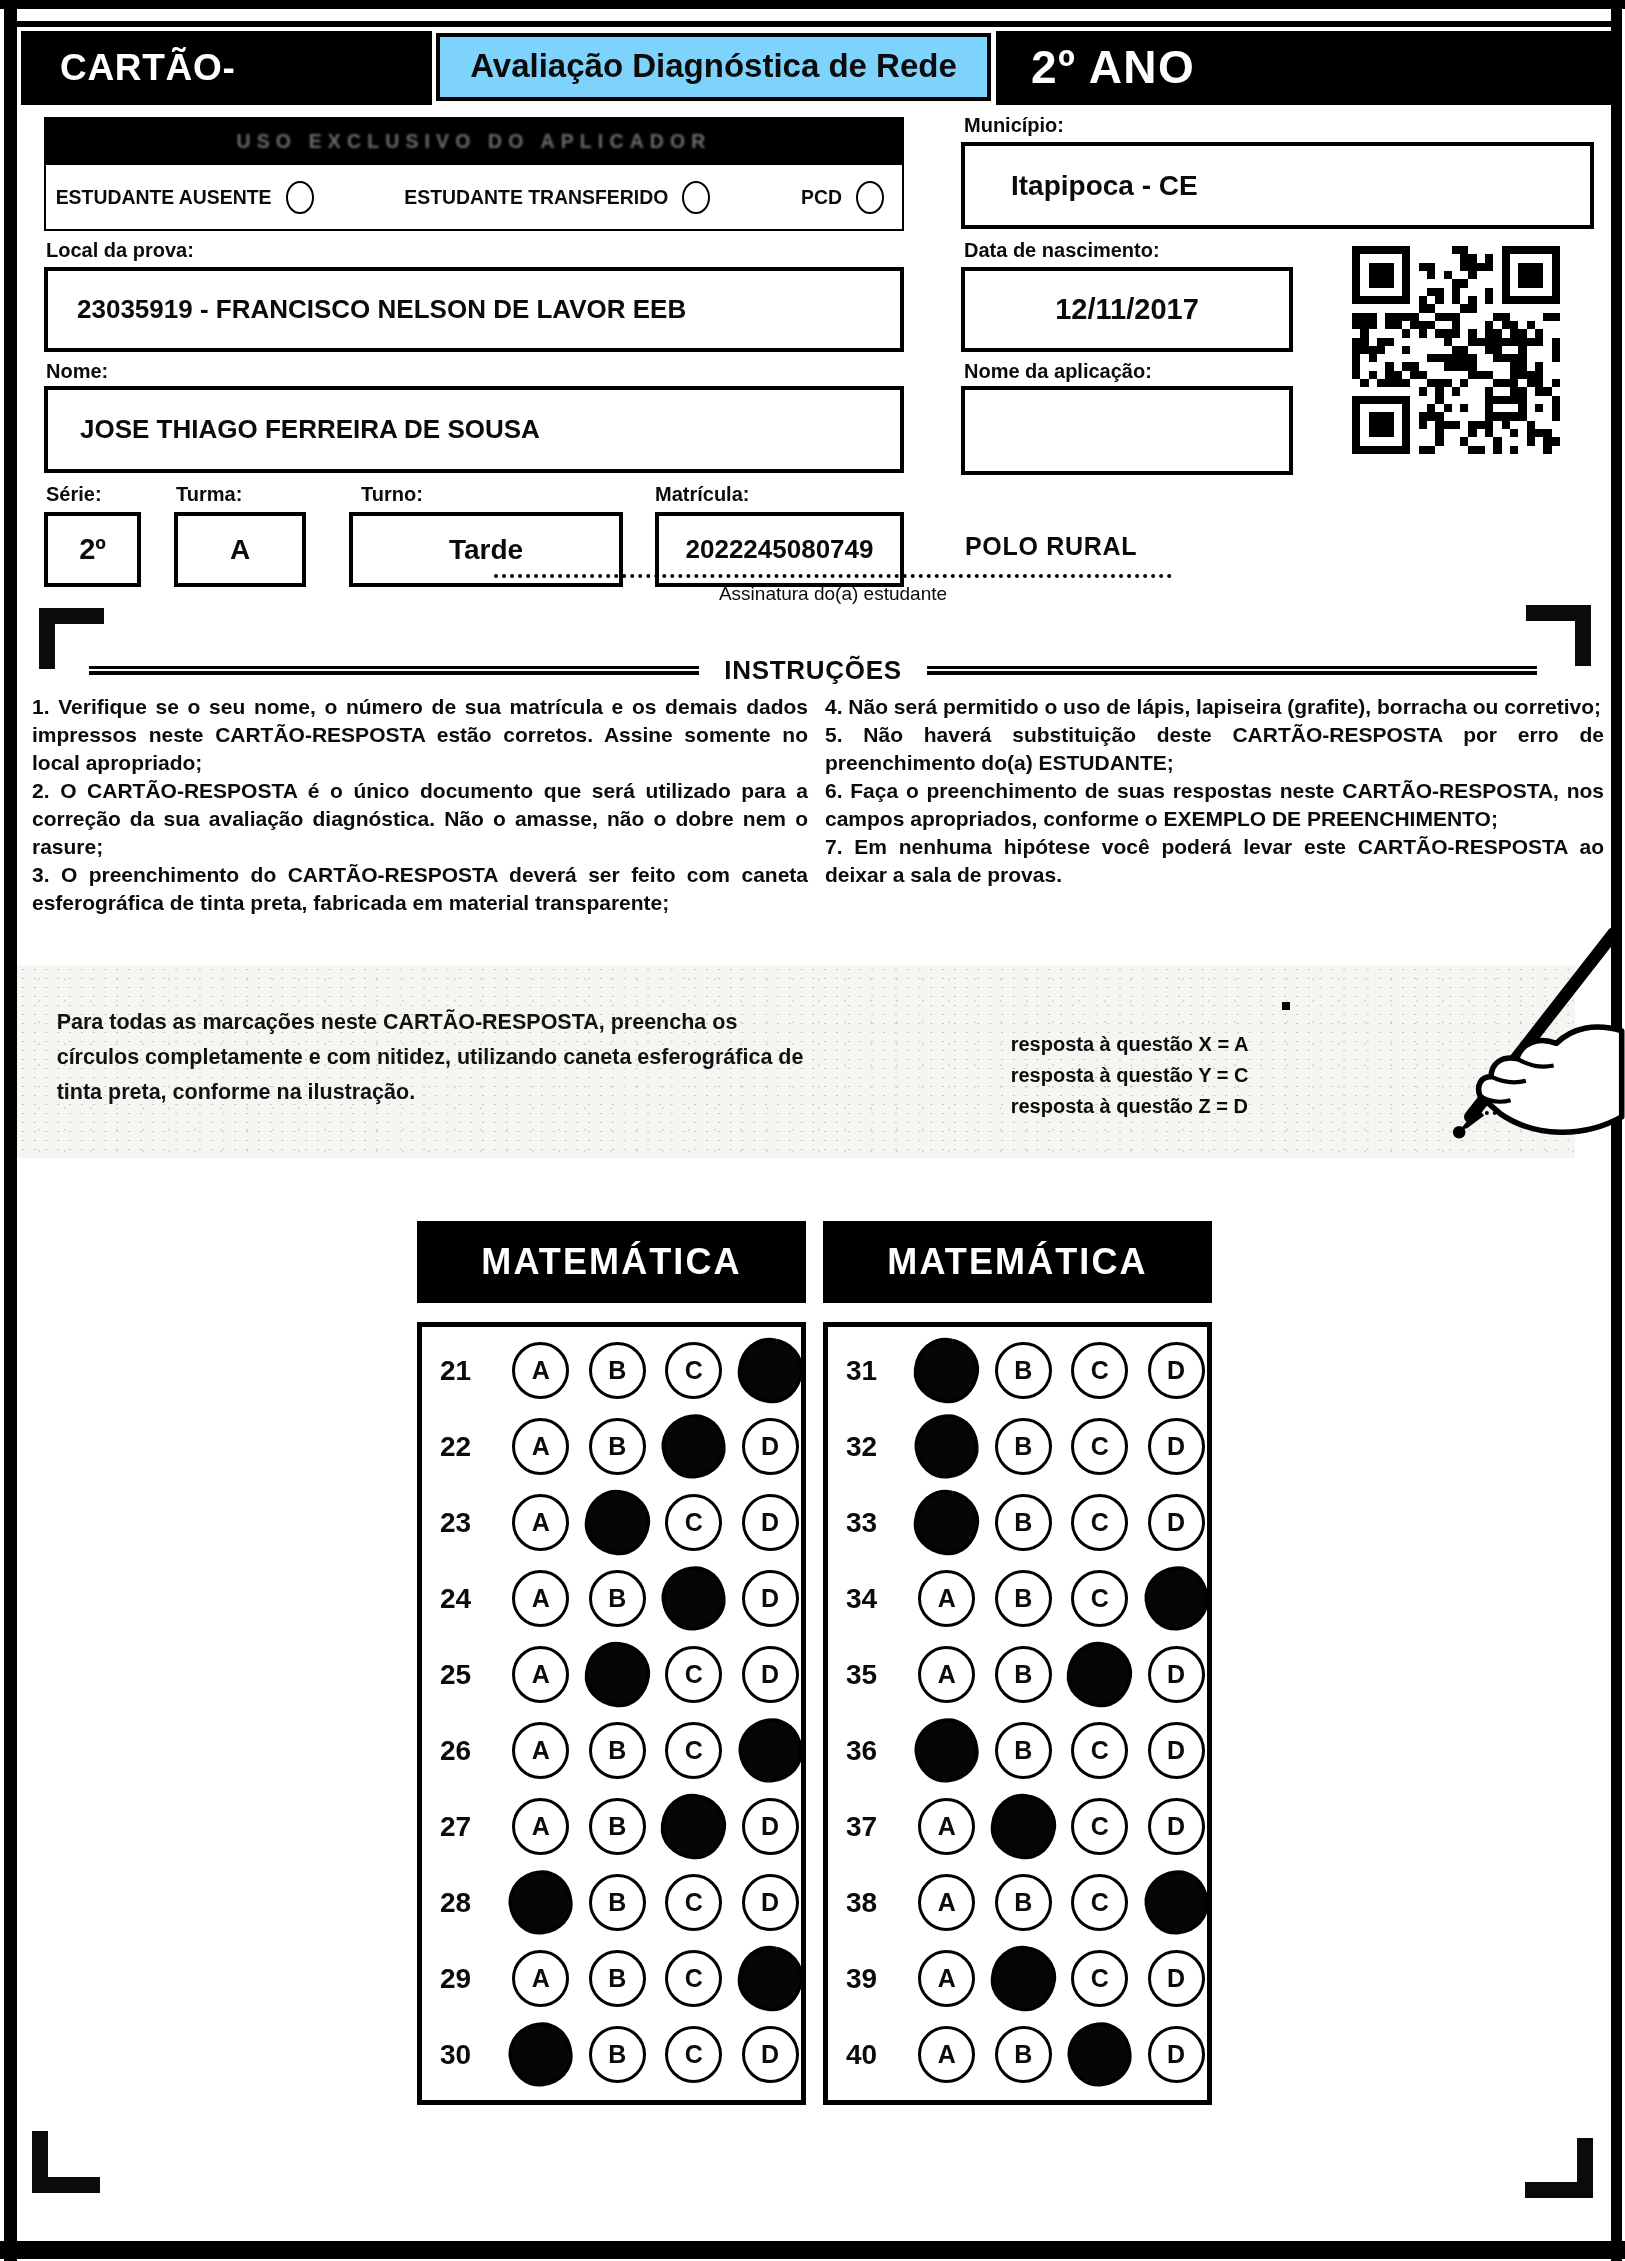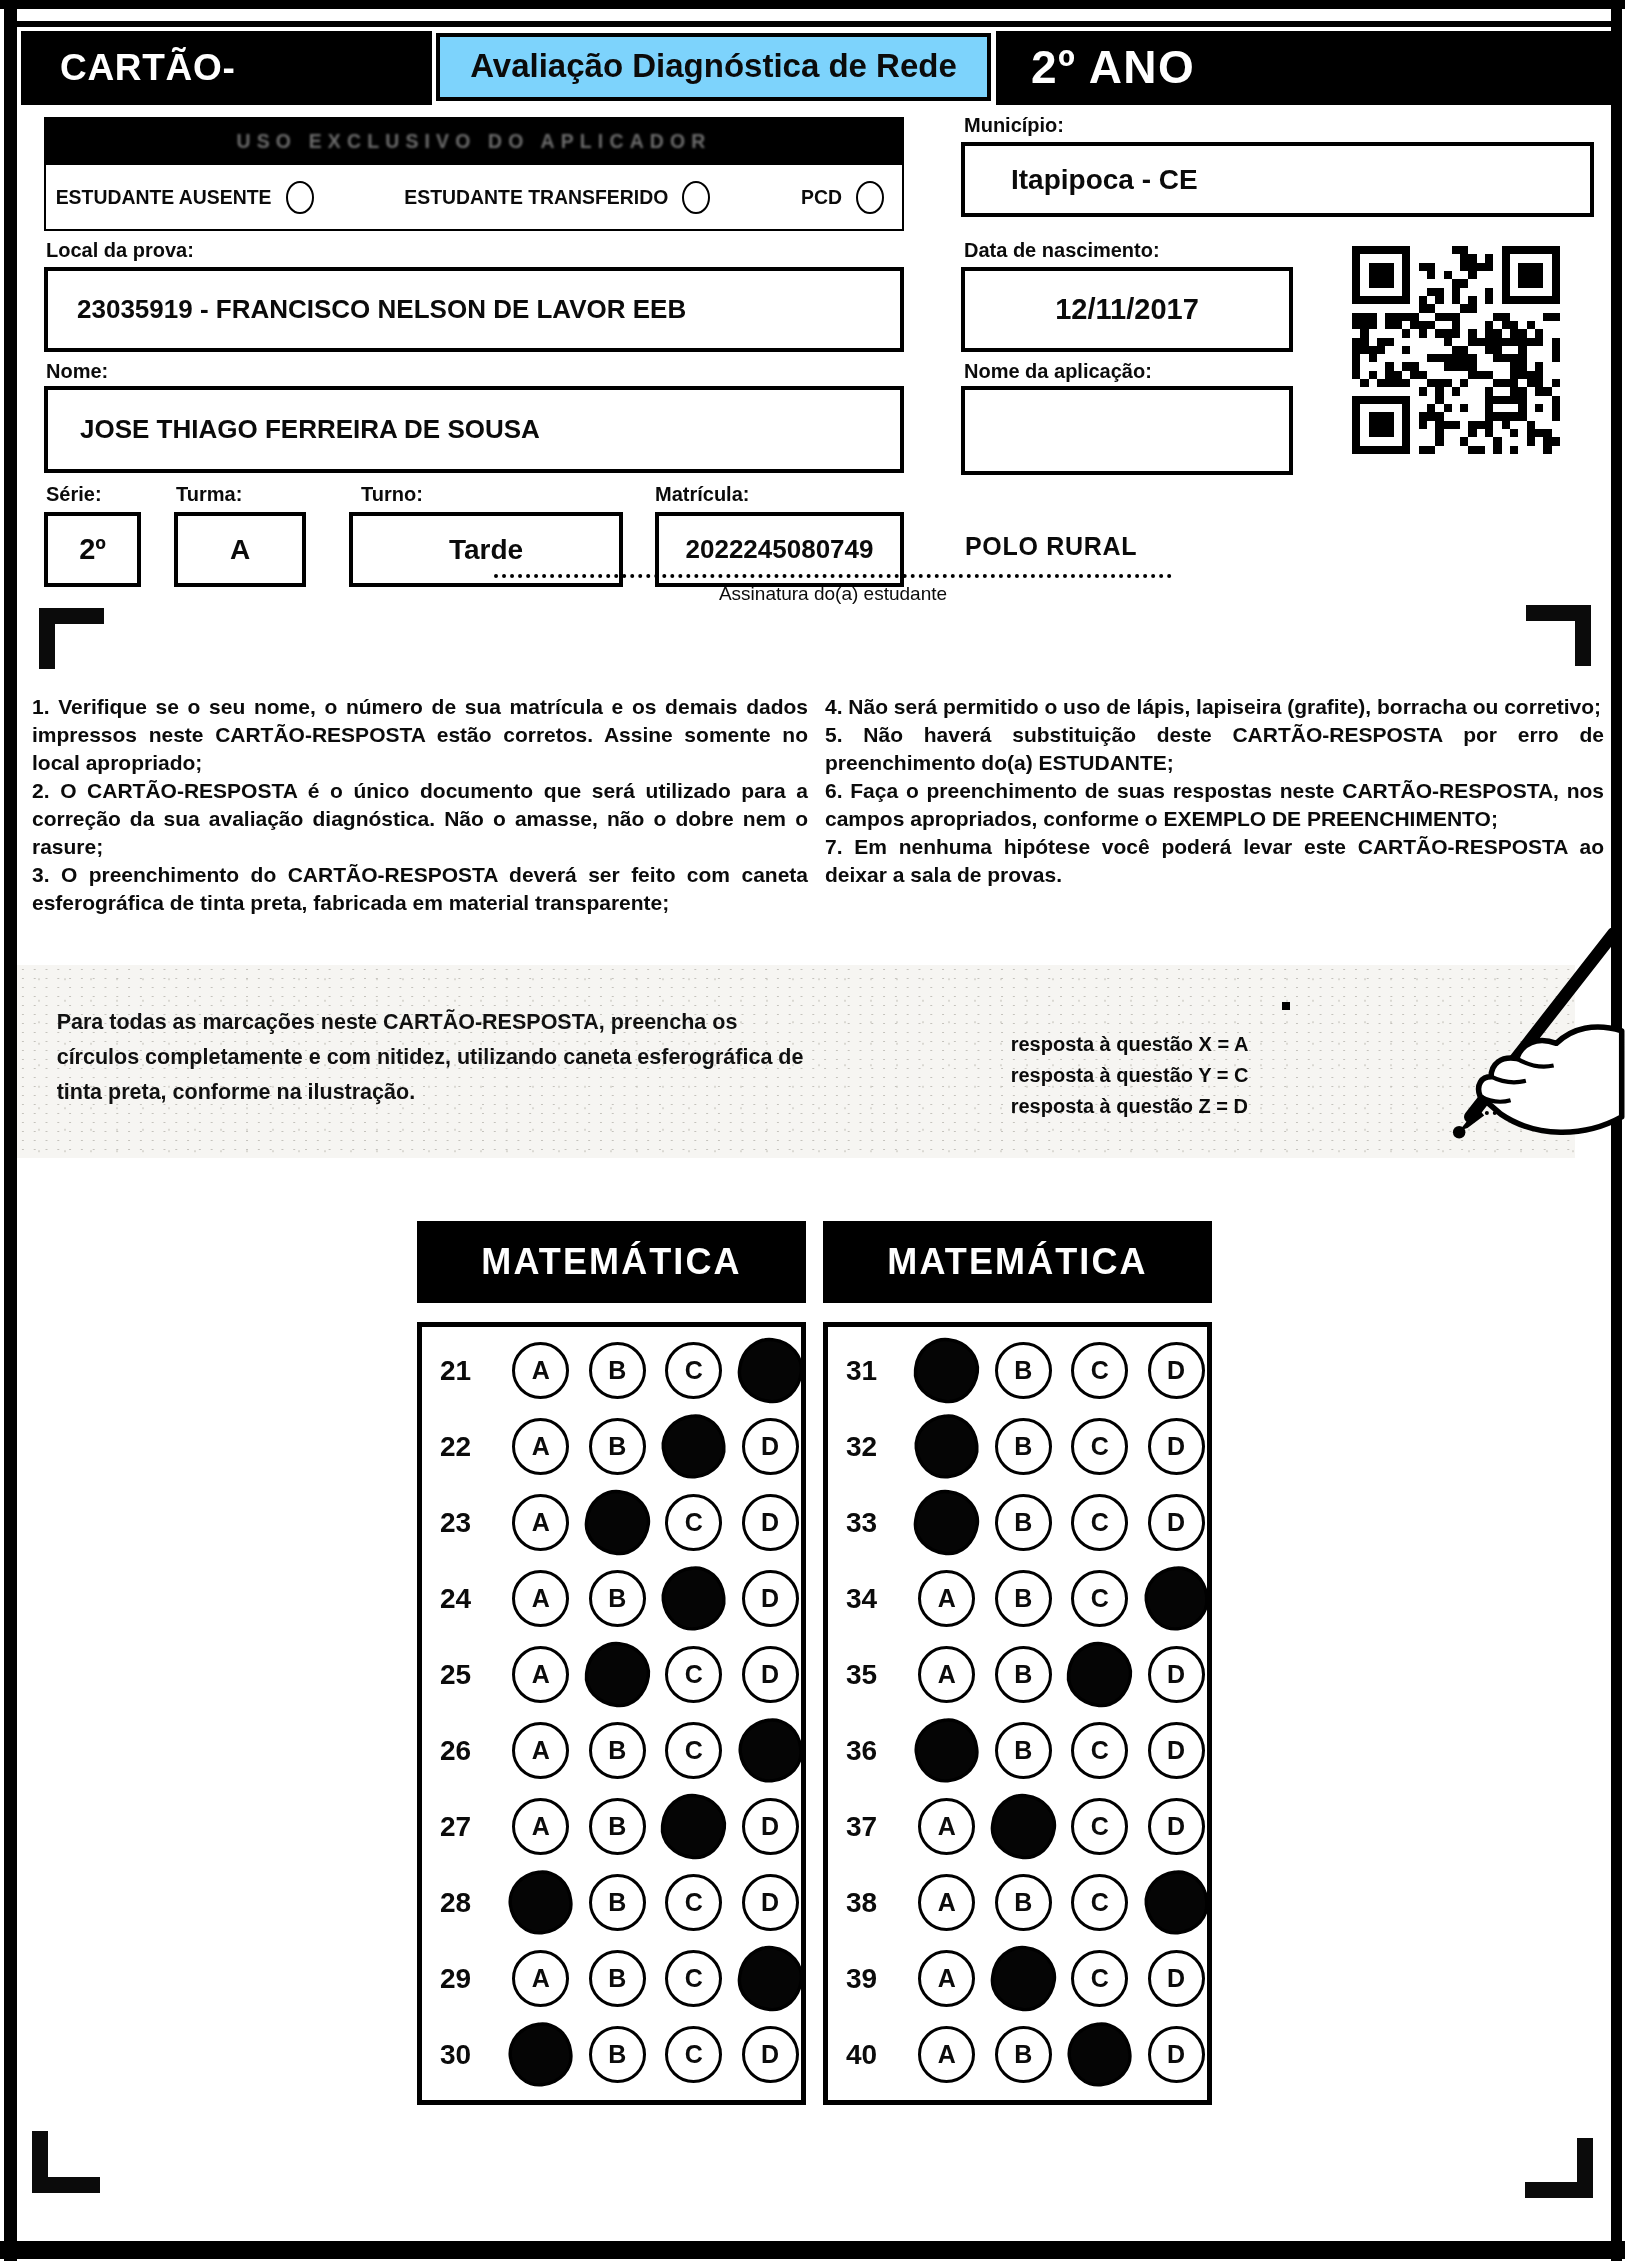--- a/index.html
+++ b/index.html
@@ -129,21 +129,21 @@
     <span>A</span>
   </div>
   <div class="abs ibox center" style="left:349px;top:512px;width:274px;height:75px;font-size:28px;">
     <span>Tarde</span>
   </div>
   <div class="abs ibox center" style="left:655px;top:512px;width:249px;height:75px;font-size:26px;">
     <span>2022245080749</span>
   </div>
 
   <div class="abs lab" style="left:964px;top:114px;">Município:</div>
-  <div class="abs ibox" style="left:961px;top:142px;width:633px;height:75px;padding-left:46px;font-size:28px;">
+  <div class="abs ibox" style="left:961px;top:142px;width:633px;height:87px;padding-left:46px;font-size:28px;">
     <span>Itapipoca - CE</span>
   </div>
 
   <div class="abs lab" style="left:964px;top:239px;">Data de nascimento:</div>
   <div class="abs ibox center" style="left:961px;top:267px;width:332px;height:85px;font-size:29px;">
     <span>12/11/2017</span>
   </div>
 
   <div class="abs lab" style="left:964px;top:360px;">Nome da aplicação:</div>
   <div class="abs ibox" style="left:961px;top:386px;width:332px;height:89px;">
@@ -377,20 +377,25 @@
     </svg>
 
   <div class="abs sig-line"></div>
   <div class="abs sig-label">Assinatura do(a) estudante</div>
 
   <div class="abs cm cm-tl"></div>
   <div class="abs cm cm-tr"></div>
   <div class="abs cm cm-bl"></div>
   <div class="abs cm cm-br"></div>
 
+  <div class="abs inst-head">
+    <div class="inst-rule"></div>
+    <div class="inst-title">INSTRUÇÕES</div>
+    <div class="inst-rule"></div>
+  </div>
   <div class="abs inst-col" id="inst-left">
       <p>1. Verifique se o seu nome, o número de sua matrícula e os demais dados impressos neste CARTÃO-RESPOSTA estão corretos. Assine somente no local apropriado;</p>
       <p>2. O CARTÃO-RESPOSTA é o único documento que será utilizado para a correção da sua avaliação diagnóstica. Não o amasse, não o dobre nem o rasure;</p>
       <p>3. O preenchimento do CARTÃO-RESPOSTA deverá ser feito com caneta esferográfica de tinta preta, fabricada em material transparente;</p>
     </div>
   <div class="abs inst-col" id="inst-right">
       <p>4. Não será permitido o uso de lápis, lapiseira (grafite), borracha ou corretivo;</p>
       <p>5. Não haverá substituição deste CARTÃO-RESPOSTA por erro de preenchimento do(a) ESTUDANTE;</p>
       <p>6. Faça o preenchimento de suas respostas neste CARTÃO-RESPOSTA, nos campos apropriados, conforme o EXEMPLO DE PREENCHIMENTO;</p>
       <p>7. Em nenhuma hipótese você poderá levar este CARTÃO-RESPOSTA ao deixar a sala de provas.</p>

